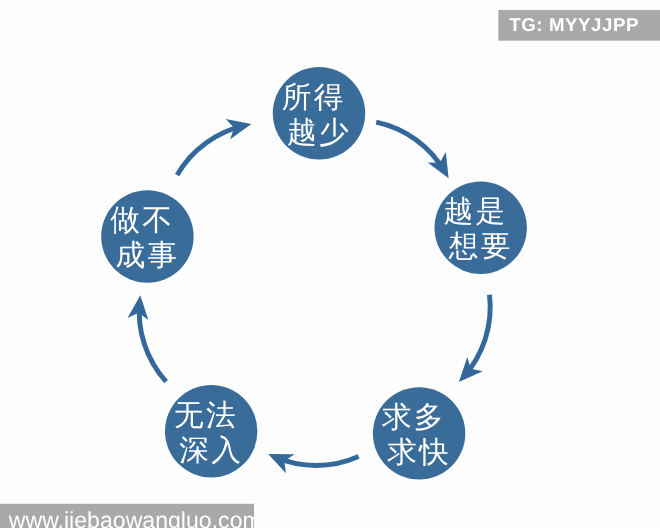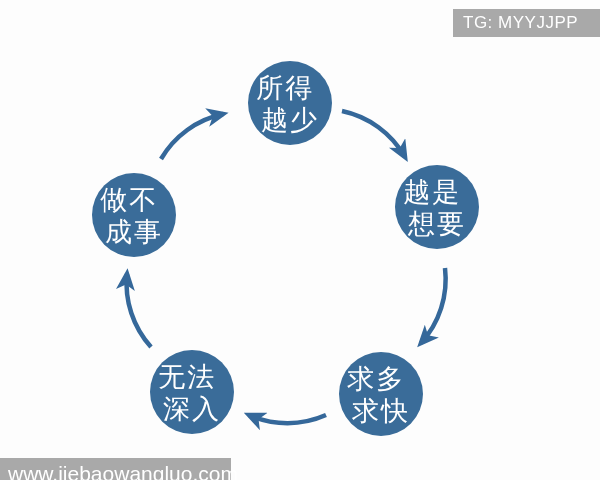--- a/index.html
+++ b/index.html
@@ -49,20 +49,21 @@
     white-space: nowrap;
   }
   .watermark.top-right {
     left: 453px;
     top: 9px;
     width: 147px;
     height: 28px;
     padding: 0 0 0 10px;
     font-size: 17px;
     letter-spacing: 0.5px;
+    font-weight: bold;
   }
   .watermark.bottom-left {
     left: 0;
     top: 447px;
     width: 231px;
     height: 31px;
     padding: 0 0 0 8px;
     font-size: 21px;
     margin-top: 11px;
   }

